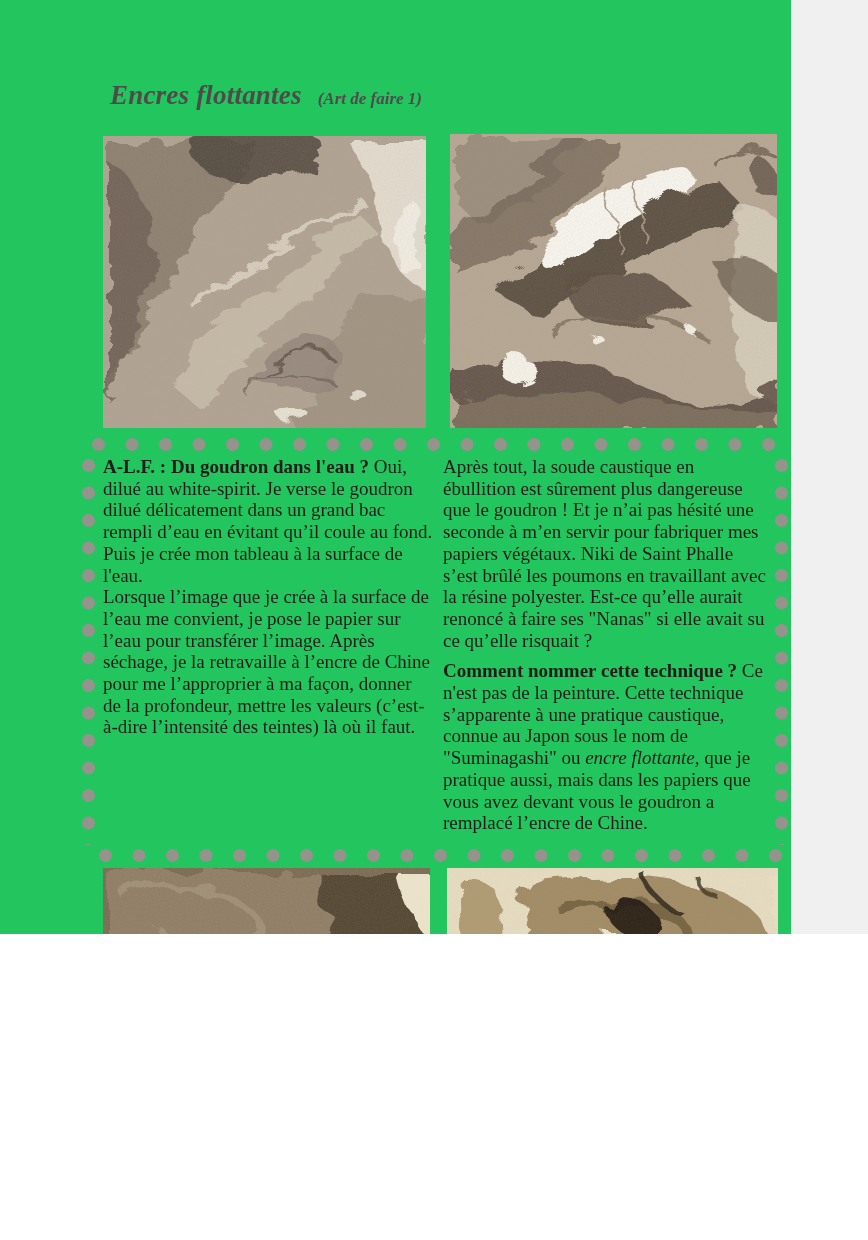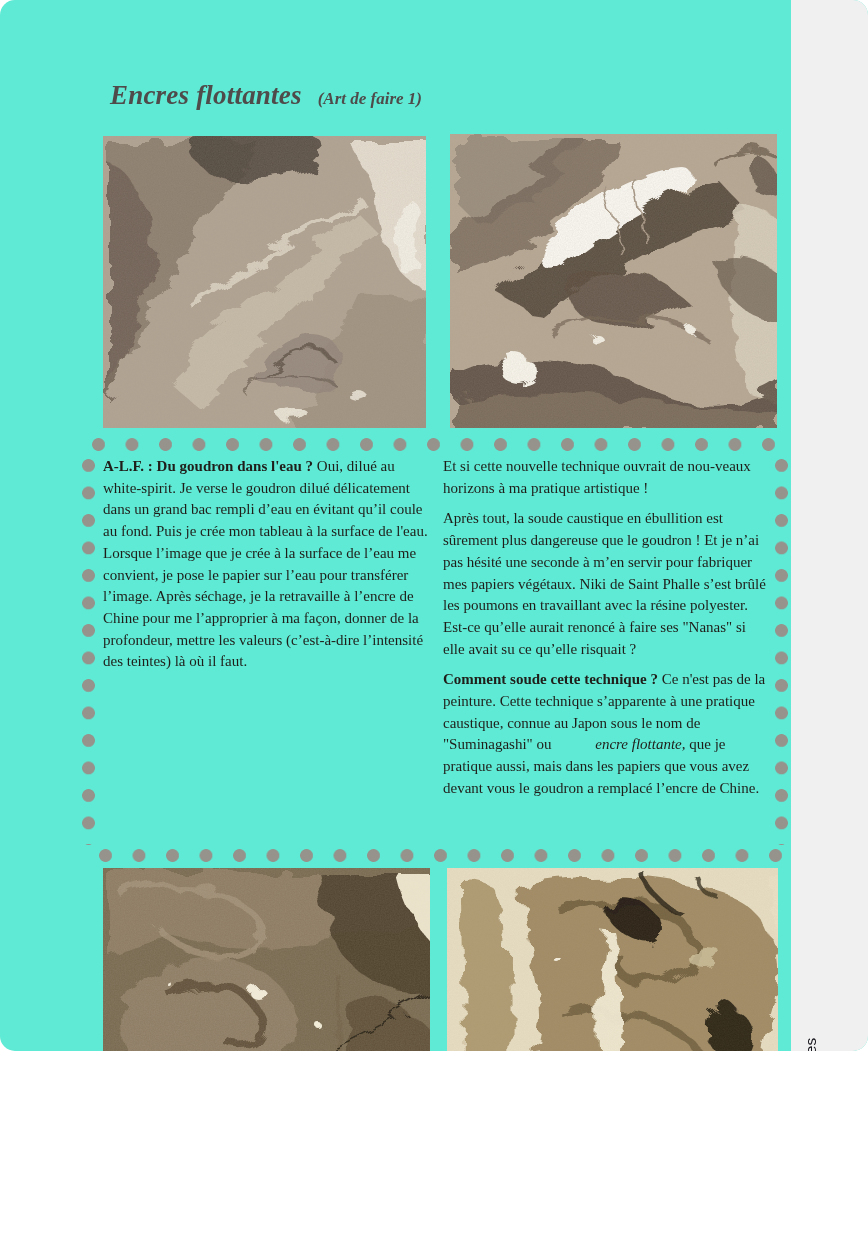--- a/index.html
+++ b/index.html
@@ -1,44 +1,44 @@
 <!DOCTYPE html>
 <html><head>
 <meta charset="utf-8">
 <style>
   html,body{margin:0;padding:0;background:#ffffff;}
-  .page{position:relative;width:868px;height:1051px;background:#5eead4;overflow:hidden;
-        font-family:"Liberation Serif", serif;border-radius:15px;}
+  .page{position:relative;width:868px;height:934px;background:#22c55e;overflow:hidden;
+        font-family:"Liberation Serif", serif;}
   .side-strip{position:absolute;left:791px;top:0;width:77px;height:1240px;background:#f0f0f0;}
   .title-wrap{position:absolute;left:110px;top:80px;white-space:nowrap;color:#4f4b4b;}
   .title-main{font-size:27px;font-weight:bold;font-style:italic;letter-spacing:0.2px;}
   .title-sub{font-size:17px;font-weight:bold;font-style:italic;margin-left:16px;}
   .art{position:absolute;overflow:hidden;}
   .art svg{display:block;width:100%;height:100%;}
   .art-tl{left:103px;top:136px;width:323px;height:292px;}
   .art-tr{left:450px;top:134px;width:327px;height:294px;}
   .art-bl{left:103px;top:868px;width:327px;height:294px;}
   .art-br{left:447px;top:868px;width:331px;height:294px;}
   .dots-h{position:absolute;height:13px;
     background-image:radial-gradient(circle at 6.5px 6.5px,#96928c 6px,rgba(0,0,0,0) 6.8px);
     background-size:33.5px 13px;background-repeat:repeat-x;}
   .dots-top{left:92px;top:438px;width:692px;}
   .dots-bottom{left:99px;top:849px;width:684px;}
   .dots-v{position:absolute;width:13px;
     background-image:radial-gradient(circle at 6.5px 6.5px,#96928c 6px,rgba(0,0,0,0) 6.8px);
     background-size:13px 27.5px;background-repeat:repeat-y;}
   .dots-left{left:82px;top:459px;height:386px;}
   .dots-right{left:775px;top:459px;height:386px;}
-  .col{position:absolute;top:456px;font-size:15px;line-height:21.7px;color:#201e1a;text-align:left;}
+  .col{position:absolute;top:456px;font-size:19px;line-height:21.7px;color:#201e1a;text-align:left;}
   .col-left{left:103px;width:330px;}
   .col-right{left:443px;width:328px;}
   .para{margin:9px 0 0 0;}
   .para:first-child,.para.flush{margin-top:0;}
   .b{font-weight:bold;}
-  .i{font-style:italic;margin-left:40px;}
+  .i{font-style:italic;}
   .vertical-label{position:absolute;left:811px;top:1068px;transform:translate(-50%,-50%) rotate(-90deg);
     font-family:"Liberation Sans", sans-serif;font-size:15.5px;color:#17171e;white-space:nowrap;}
   .page-number{position:absolute;left:818px;top:1157px;font-family:"Liberation Sans", sans-serif;
     font-size:17px;font-weight:bold;font-style:italic;color:#161616;}
 </style>
 </head>
 <body>
 
 <div class="page">
 
@@ -119,23 +119,22 @@
   <div class="dots-h dots-top"></div>
   <div class="dots-h dots-bottom"></div>
   <div class="dots-v dots-left"></div>
   <div class="dots-v dots-right"></div>
 
   <div class="col col-left" id="left-col">
       <p class="para"><span class="b">A-L.F. : Du goudron dans l'eau ? </span><span>Oui, dilué au white-spirit. Je verse le goudron dilué délicatement dans un grand bac rempli d’eau en évitant qu’il coule au fond. Puis je crée mon tableau à la surface de l'eau.</span></p>
       <p class="para flush"><span>Lorsque l’image que je crée à la surface de l’eau me convient, je pose le papier sur l’eau pour transférer l’image. Après séchage, je la retravaille à l’encre de Chine pour me l’approprier à ma façon, donner de la profondeur, mettre les valeurs (c’est-à-dire l’intensité des teintes) là où il faut.</span></p>
     </div>
   <div class="col col-right" id="right-col">
-      <p class="para"><span>Et si cette nouvelle technique ouvrait de nou-veaux horizons à ma pratique artistique !</span></p>
       <p class="para"><span>Après tout, la soude caustique en ébullition est sûrement plus dangereuse que le goudron ! Et je n’ai pas hésité une seconde à m’en servir pour fabriquer mes papiers végétaux. Niki de Saint Phalle s’est brûlé les poumons en travaillant avec la résine polyester. Est-ce qu’elle aurait renoncé à faire ses "Nanas" si elle avait su ce qu’elle risquait ?</span></p>
-      <p class="para"><span class="b">Comment soude cette technique ? </span><span>Ce n'est pas de la peinture. Cette technique s’apparente à une pratique caustique, connue au Japon sous le nom de "Suminagashi" ou </span><span class="i">encre flottante,</span><span> que je pratique aussi, mais dans les papiers que vous avez devant vous le goudron a remplacé l’encre de Chine.</span></p>
+      <p class="para"><span class="b">Comment nommer cette technique ? </span><span>Ce n'est pas de la peinture. Cette technique s’apparente à une pratique caustique, connue au Japon sous le nom de "Suminagashi" ou </span><span class="i">encre flottante,</span><span> que je pratique aussi, mais dans les papiers que vous avez devant vous le goudron a remplacé l’encre de Chine.</span></p>
     </div>
 
   <div class="art art-bl">
     <svg viewBox="0 0 327 294" preserveAspectRatio="none">
       <defs>
         <filter id="m3" x="-20%" y="-20%" width="140%" height="140%">
           <feTurbulence type="turbulence" baseFrequency="0.013 0.02" numOctaves="3" seed="31" result="t"></feTurbulence>
           <feDisplacementMap in="SourceGraphic" in2="t" scale="24"></feDisplacementMap>
         </filter>
         <filter id="g3" x="0" y="0" width="100%" height="100%">

